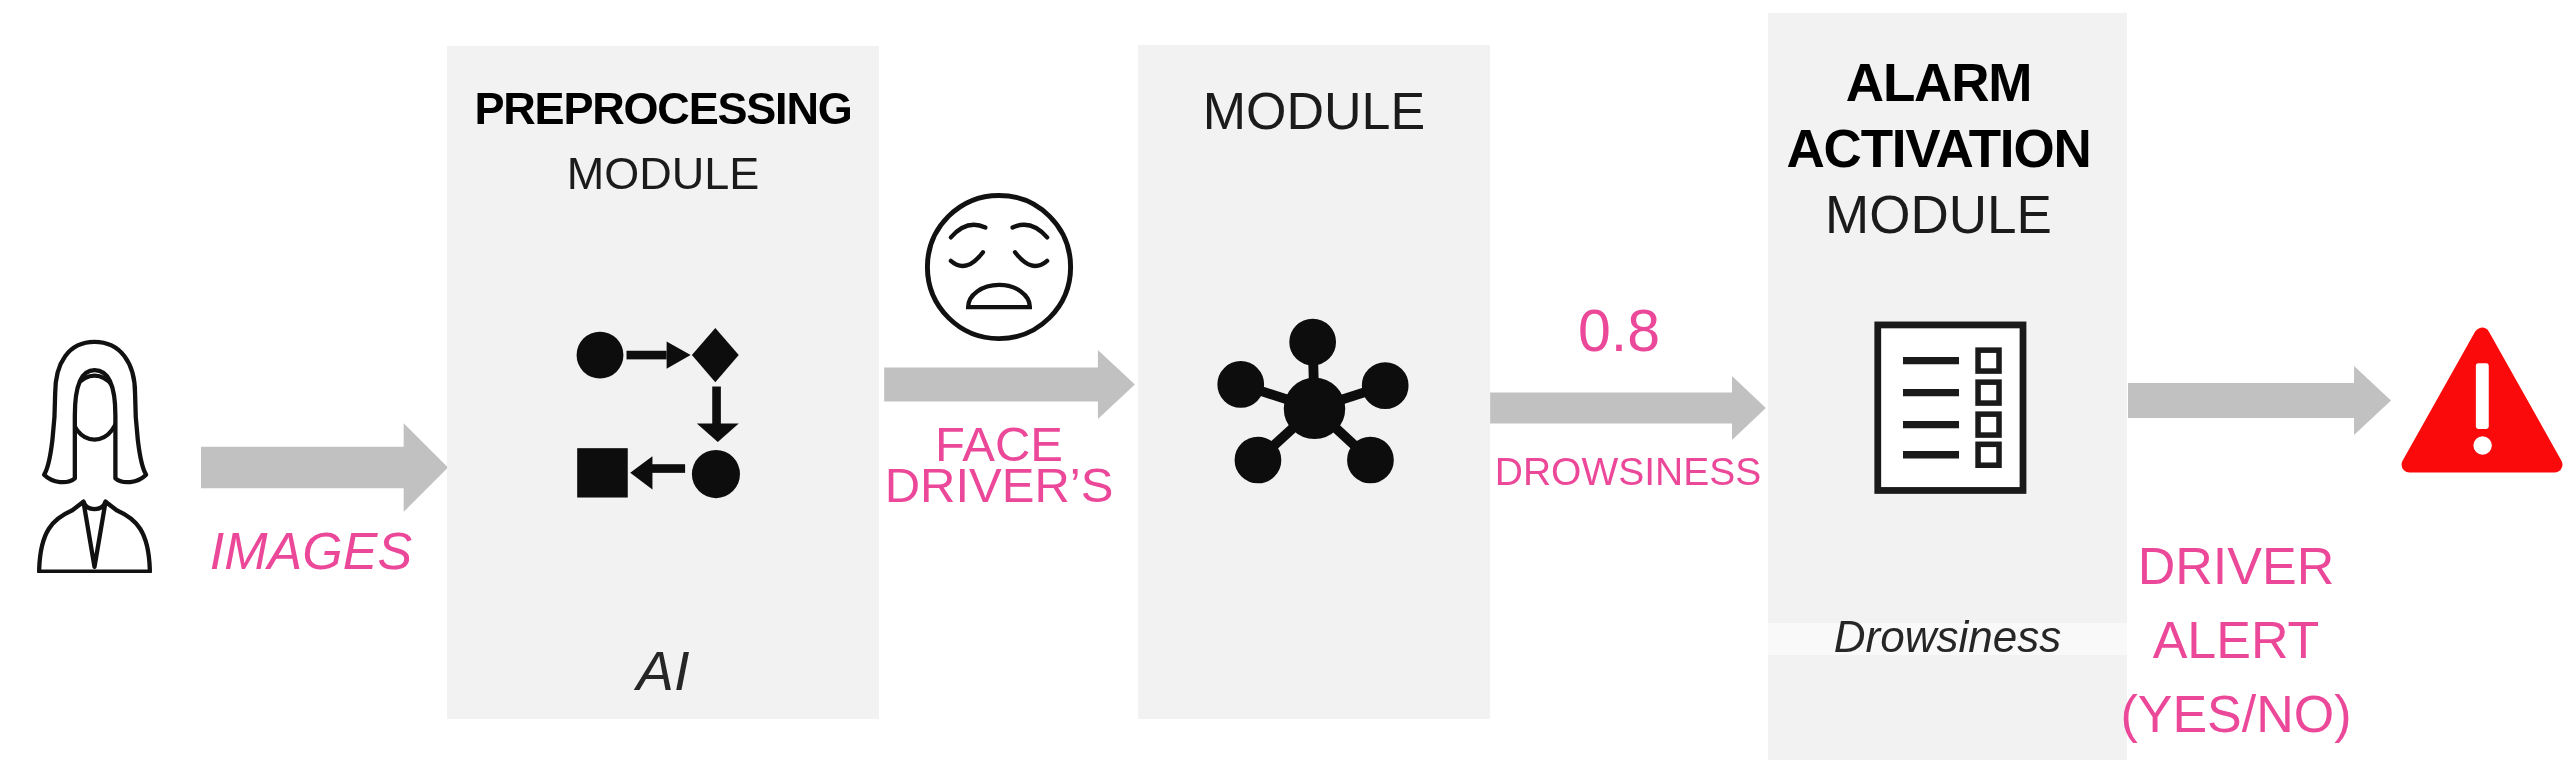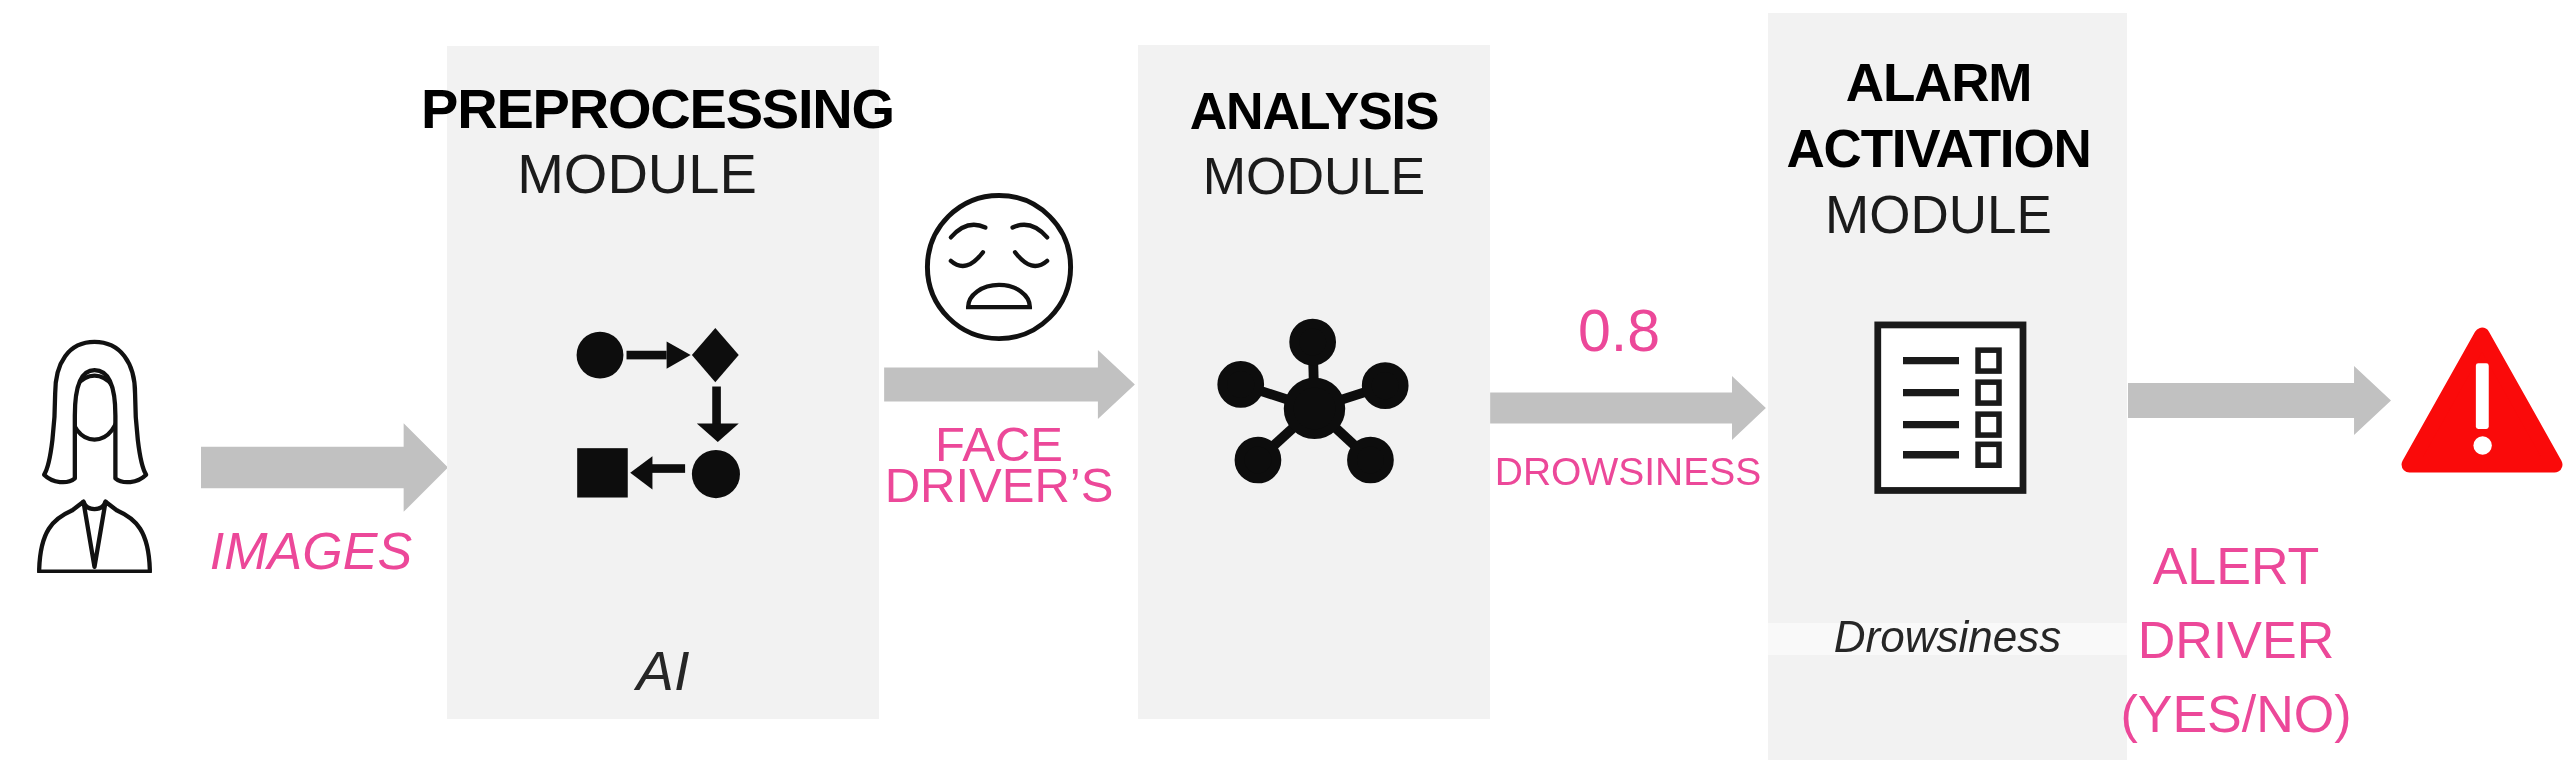--- a/index.html
+++ b/index.html
@@ -30,21 +30,21 @@
       <path fill="none" d="M80,268 C86,284 110,284 116,268"></path>
     </g>
   </svg>
 
   <svg style="left:201px;top:423px" width="247" height="89" viewBox="0 0 401 144">
     <polygon fill="#c1c1c1" points="0,38.5 329,38.5 329,0 401,72 329,144 329,105.5 0,105.5"></polygon>
   </svg>
   <div class="flowlabel" style="left:188px;top:525px;width:246px;font-size:52px;line-height:52px;font-style:italic;">IMAGES</div>
 
   <div class="module" style="left:447px;top:46px;width:432px;height:673px;"></div>
-  <div class="title" style="left:421px;top:76px;width:432px;font-size:56px;line-height:65px;">
+  <div class="title" style="left:447px;top:76px;width:432px;font-size:45px;line-height:65px;">
     <div class="t-semibold">PREPROCESSING</div>
     <div class="t-light">MODULE</div>
   </div>
 
   <svg style="left:566px;top:323px" width="179" height="185" viewBox="0 0 290 300">
     <g fill="#0d0d0d">
       <circle cx="55" cy="52" r="38"></circle>
       <rect x="98" y="45" width="65" height="14"></rect>
       <polygon points="163,30 202,52 163,74"></polygon>
       <polygon points="242,8 280,52 242,96 204,52"></polygon>
@@ -72,21 +72,20 @@
       <path d="M78,193 A50,36 0 0 1 178,193 Z"></path>
     </g>
   </svg>
   <div class="flowlabel" style="left:876px;top:424px;width:246px;font-size:49px;line-height:41px;">
     <div>FACE</div>
     <div>DRIVER’S</div>
   </div>
 
   <div class="module" style="left:1138px;top:45px;width:352px;height:674px;"></div>
   <div class="title" style="left:1138px;top:79px;width:352px;font-size:52px;line-height:65px;">
-    <div class="t-semibold">ANALYSIS</div>
     <div class="t-light">MODULE</div>
   </div>
 
   <svg style="left:1210px;top:311px" width="209" height="180" viewBox="0 0 340 292">
     <g stroke="#0d0d0d" stroke-width="16" fill="#0d0d0d">
       <line x1="170" y1="158" x2="167" y2="50"></line>
       <line x1="170" y1="158" x2="50" y2="119"></line>
       <line x1="170" y1="158" x2="285" y2="121"></line>
       <line x1="170" y1="158" x2="78" y2="242"></line>
       <line x1="170" y1="158" x2="261" y2="242"></line>
@@ -129,22 +128,22 @@
     </g>
   </svg>
   <div class="tech" style="left:1768px;top:608px;width:359px;font-size:44px;line-height:57px;">
     <div>Drowsiness</div>
   </div>
 
   <svg style="left:2128px;top:366px" width="263" height="69" viewBox="0 0 427 112">
     <polygon fill="#c1c1c1" points="0,27.5 367,27.5 367,0 427,56 367,112 367,84.5 0,84.5"></polygon>
   </svg>
   <div class="flowlabel" style="left:2113px;top:529px;width:246px;font-size:52px;line-height:74px;">
+    <div>DRIVER</div>
     <div>ALERT</div>
-    <div>DRIVER</div>
     <div>(YES/NO)</div>
   </div>
 
   <svg style="left:2392px;top:311px" width="180" height="172" viewBox="0 0 292 280">
     <path d="M146,40 L264,250 L28,250 Z" fill="#fa0a0a" stroke="#fa0a0a" stroke-width="26" stroke-linejoin="round"></path>
     <rect x="136" y="85" width="21" height="107" rx="4" fill="#ffffff"></rect>
     <circle cx="147" cy="219" r="15" fill="#ffffff"></circle>
   </svg>
 
 </div>

